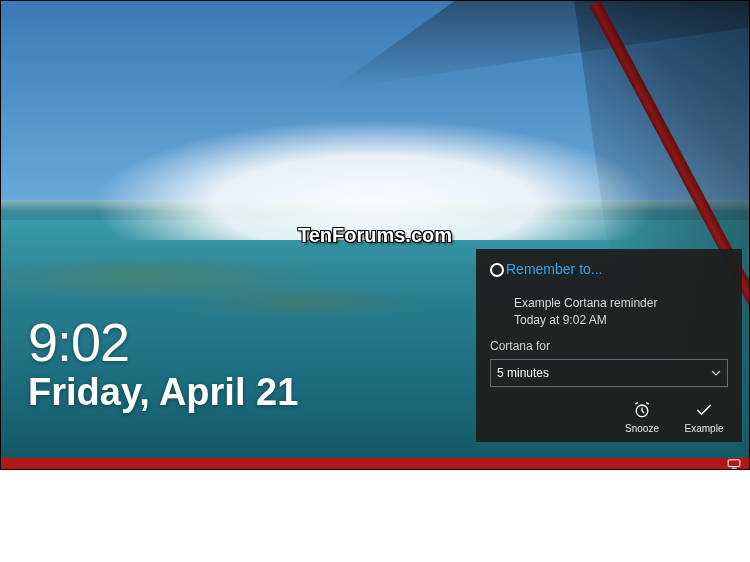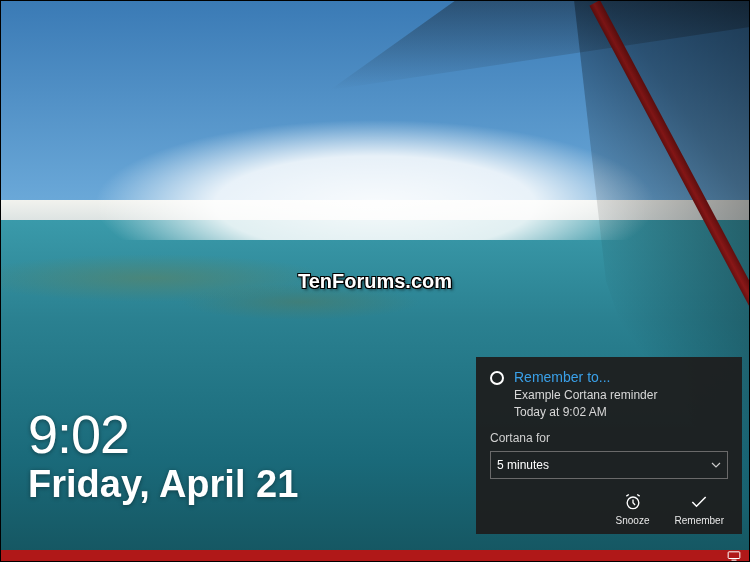--- a/index.html
+++ b/index.html
@@ -1,21 +1,21 @@
 <!DOCTYPE html>
 <html><head>
   <meta charset="utf-8">
   <style>
     * { margin: 0; padding: 0; box-sizing: border-box; }
     html, body { width: 750px; height: 562px; overflow: hidden; font-family: "Segoe UI", Arial, sans-serif; }
     
     .lockscreen {
       position: relative;
       width: 750px;
-      height: 562px;
+      height: 470px;
       background: linear-gradient(180deg, 
         #4a8bc2 0%, 
         #5c9fd4 15%, 
         #78b4dc 25%,
         #e8e8e8 28%,
         #f5f5f0 35%,
         #d8e0e0 40%,
         #3a8a9a 45%,
         #2a7585 60%,
         #1a5a6a 100%);
@@ -100,37 +100,37 @@
       bottom: 28px;
       width: 266px;
       background: rgba(30,30,30,0.94);
       color: #fff;
       padding: 12px 14px 6px 14px;
       font-size: 12px;
     }
     .notif-header {
       display: flex;
       align-items: flex-start;
-      gap: 10px;
+      gap: 2px;
     }
     .cortana-ring {
       width: 14px; height: 14px;
       border: 2px solid #fff;
       border-radius: 50%;
       flex-shrink: 0;
       margin-top: 2px;
     }
     .notif-title {
       color: #3aa0e8;
       font-size: 14px;
       font-weight: 400;
     }
     .notif-body {
       margin-left: 24px;
-      margin-top: 2px;
+      margin-top: 18px;
       color: #d8d8d8;
       line-height: 1.4;
     }
     .snooze-label {
       margin-top: 10px;
       color: #d0d0d0;
     }
     .snooze-select {
       margin-top: 6px;
       border: 1px solid #6a6a6a;
@@ -235,21 +235,21 @@
           </svg>
         </span>
         <span class="action-label">Snooze</span>
       </div>
       <div class="action-btn">
         <span class="action-icon">
           <svg viewBox="0 0 24 24" width="20" height="20" fill="none" stroke="#fff" stroke-width="1.8">
             <path d="M4 12l5 5L20 6"></path>
           </svg>
         </span>
-        <span class="action-label">Remember</span>
+        <span class="action-label">Example</span>
       </div>
     </div>
   </div>
 
   <div class="taskbar">
     <span class="taskbar-icon">
       <svg viewBox="0 0 16 12" width="16" height="10" fill="none" stroke="#fff" stroke-width="1.2">
         <rect x="1" y="1" width="14" height="8" rx="1"></rect>
         <path d="M5 11h6"></path>
       </svg>

